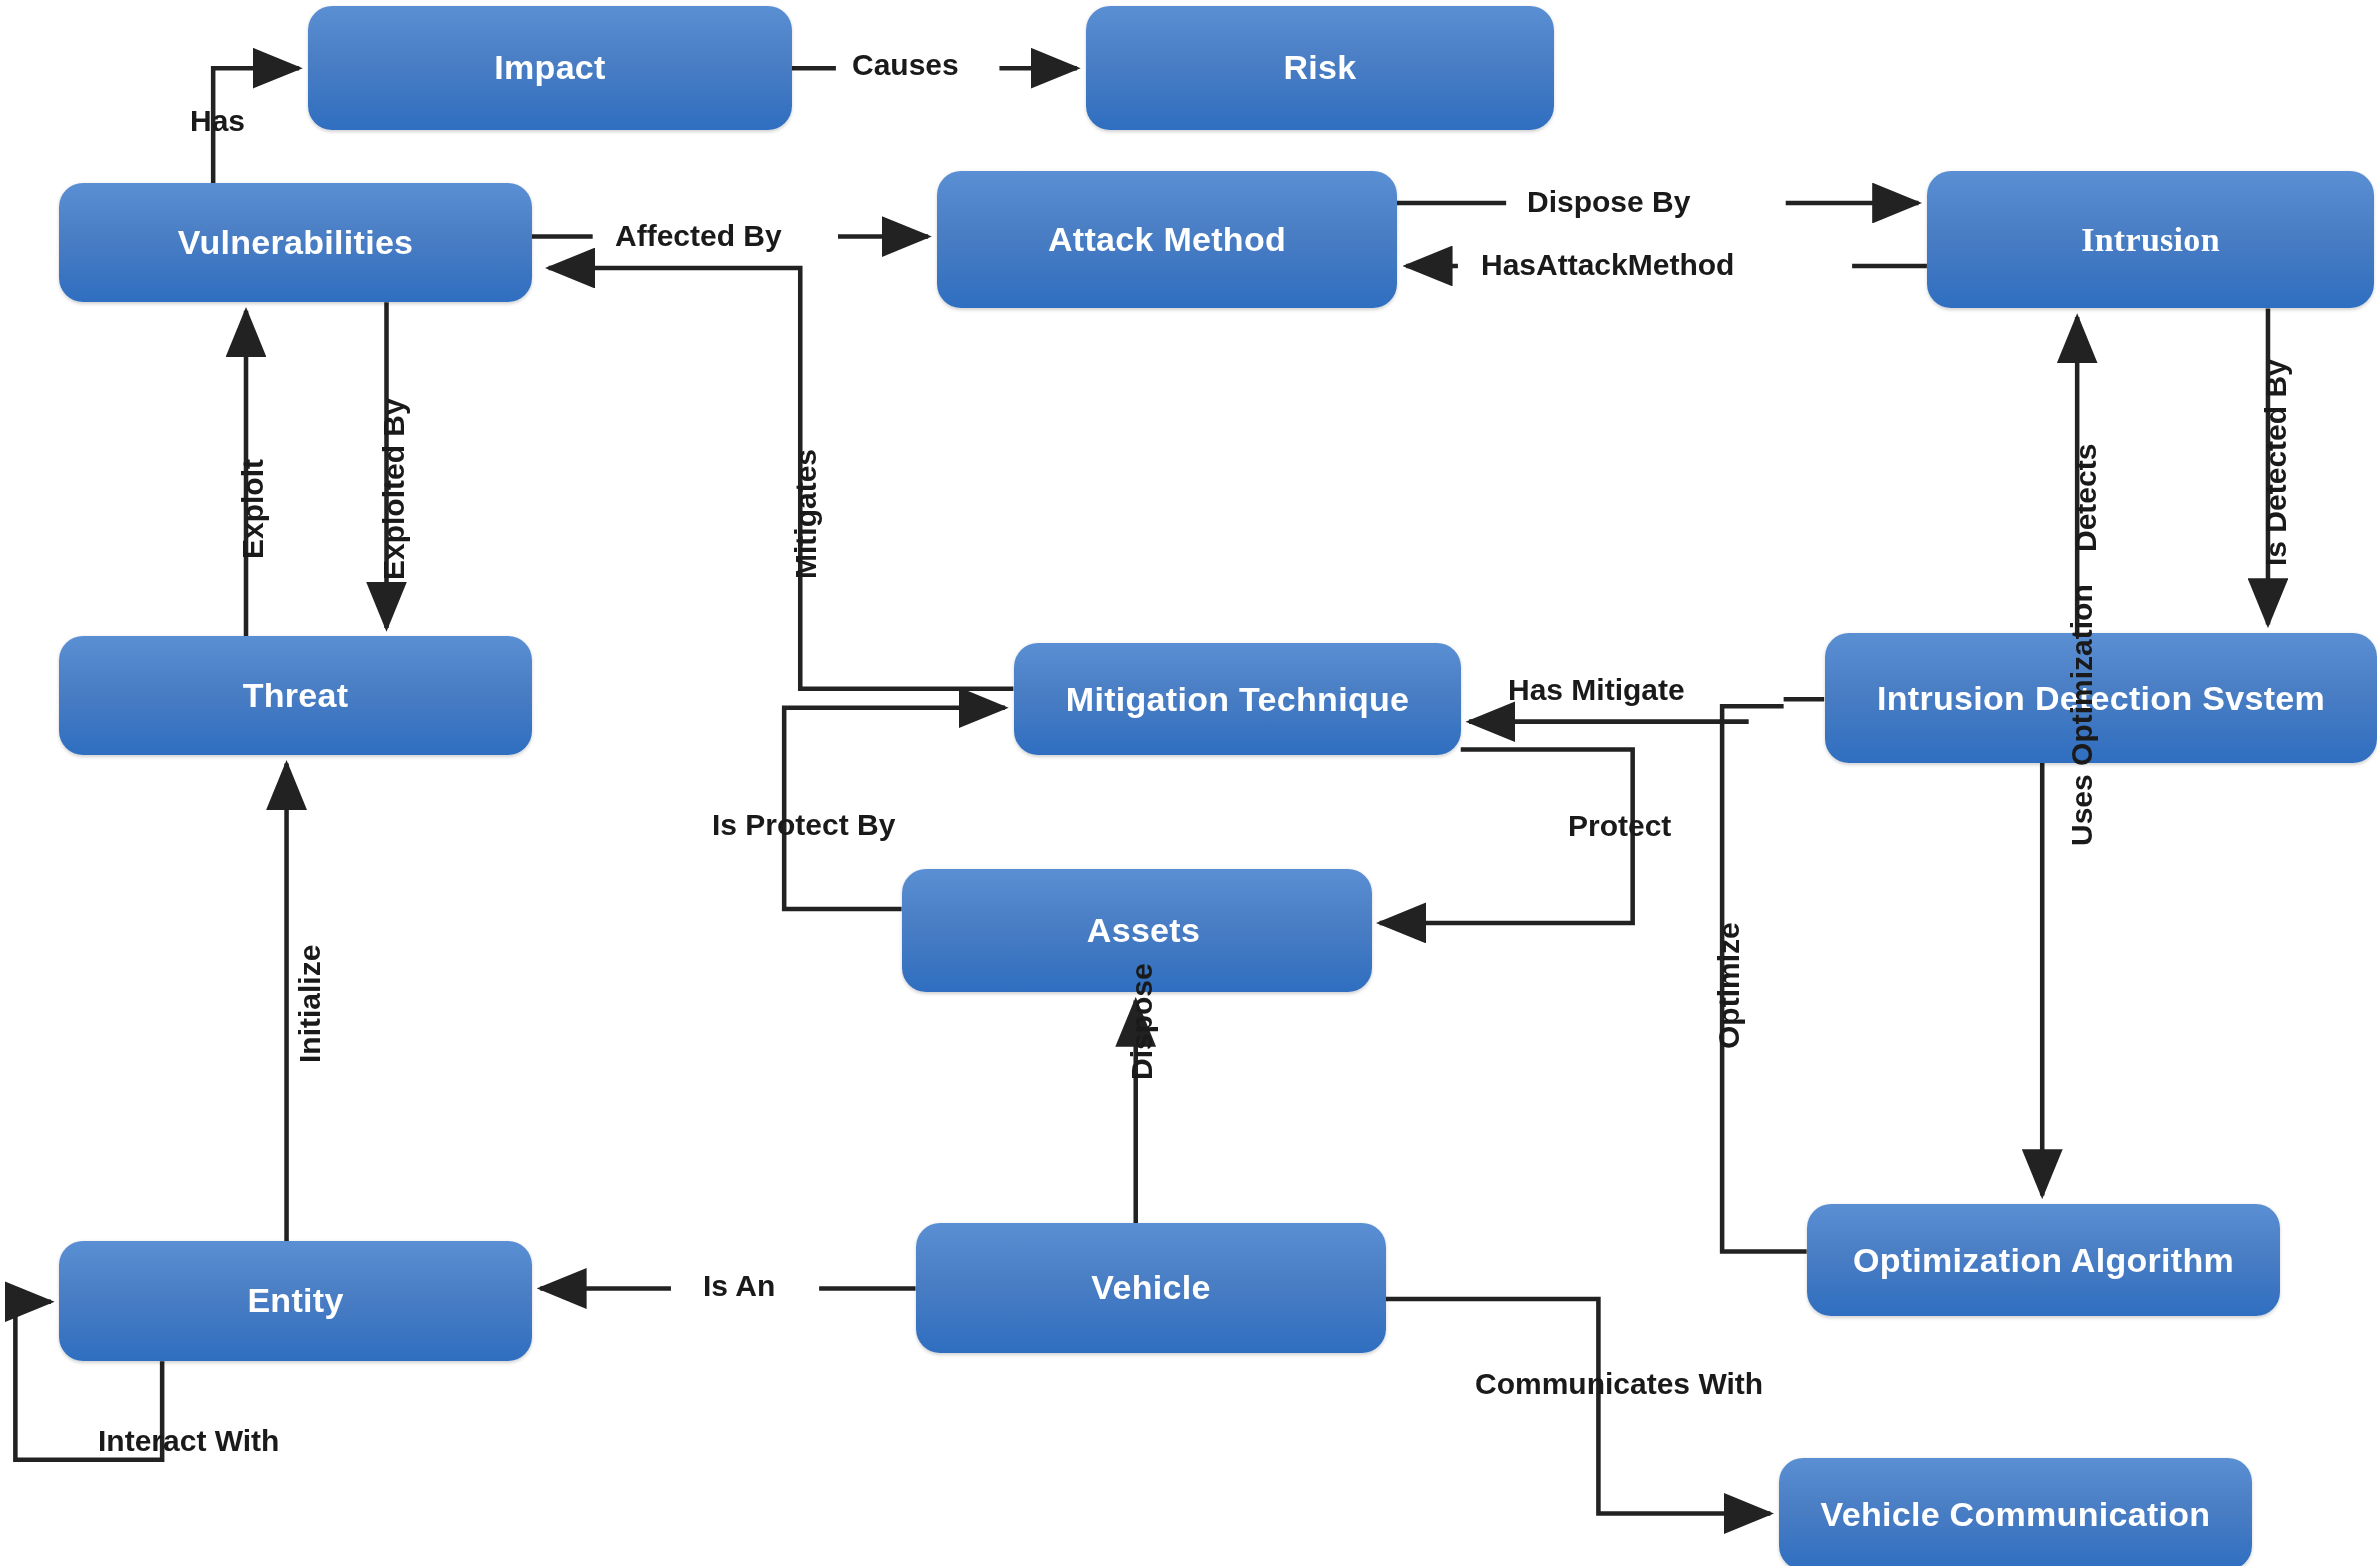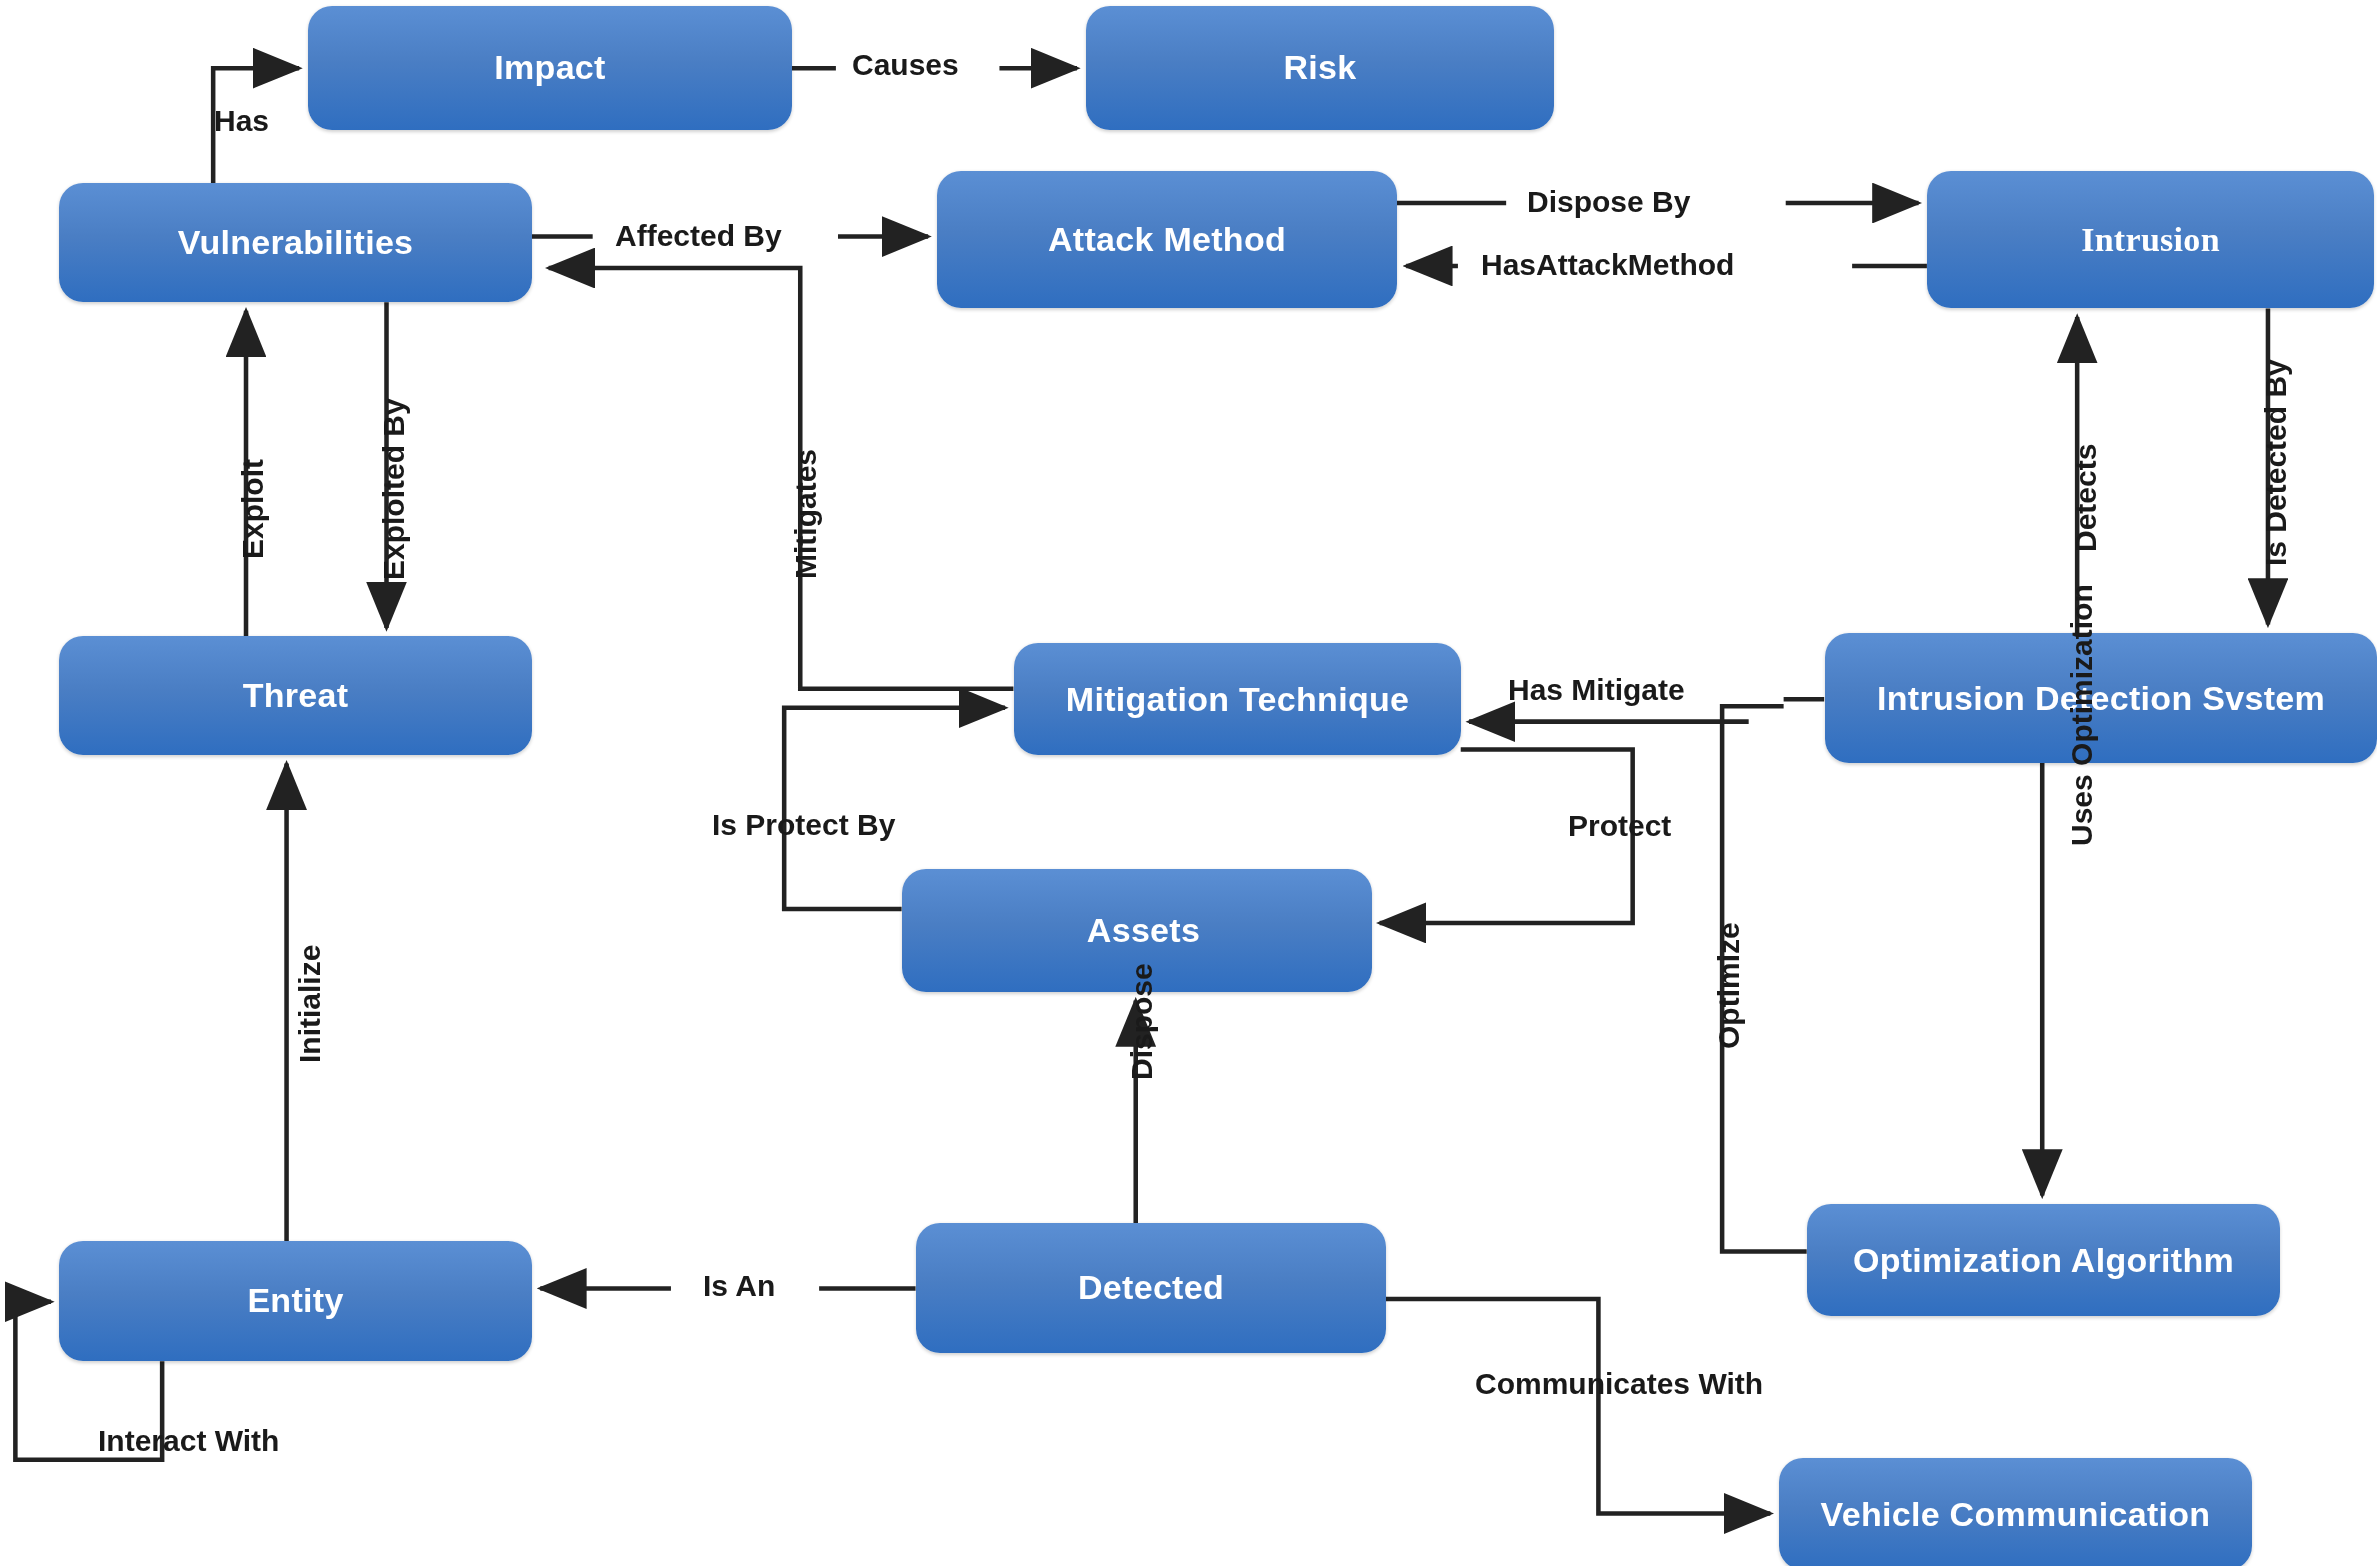--- a/index.html
+++ b/index.html
@@ -149,28 +149,28 @@
 
   <div class="node two-line" style="left:1807px;top:1204px;width:473px;height:112px;">
     <span>Optimization Algorithm</span>
   </div>
 
   <div class="node" style="left:59px;top:1241px;width:473px;height:120px;">
     <span>Entity</span>
   </div>
 
   <div class="node" style="left:916px;top:1223px;width:470px;height:130px;">
-    <span>Detected</span>
+    <span>Vehicle</span>
   </div>
 
   <div class="node two-line" style="left:1779px;top:1458px;width:473px;height:112px;">
     <span>Vehicle Communication</span>
   </div>
 
-  <div class="edge-label" style="left:190px;top:106px;margin-left:24px;">Has</div>
+  <div class="edge-label" style="left:190px;top:106px;">Has</div>
 
   <div class="edge-label" style="left:852px;top:50px;">Causes</div>
 
   <div class="edge-label" style="left:615px;top:221px;">Affected By</div>
 
   <div class="edge-label" style="left:1527px;top:187px;">Dispose By</div>
 
   <div class="edge-label" style="left:1481px;top:250px;">HasAttackMethod</div>
 
   <div class="edge-label rot" style="left:238px;top:559px;">Exploit</div>

